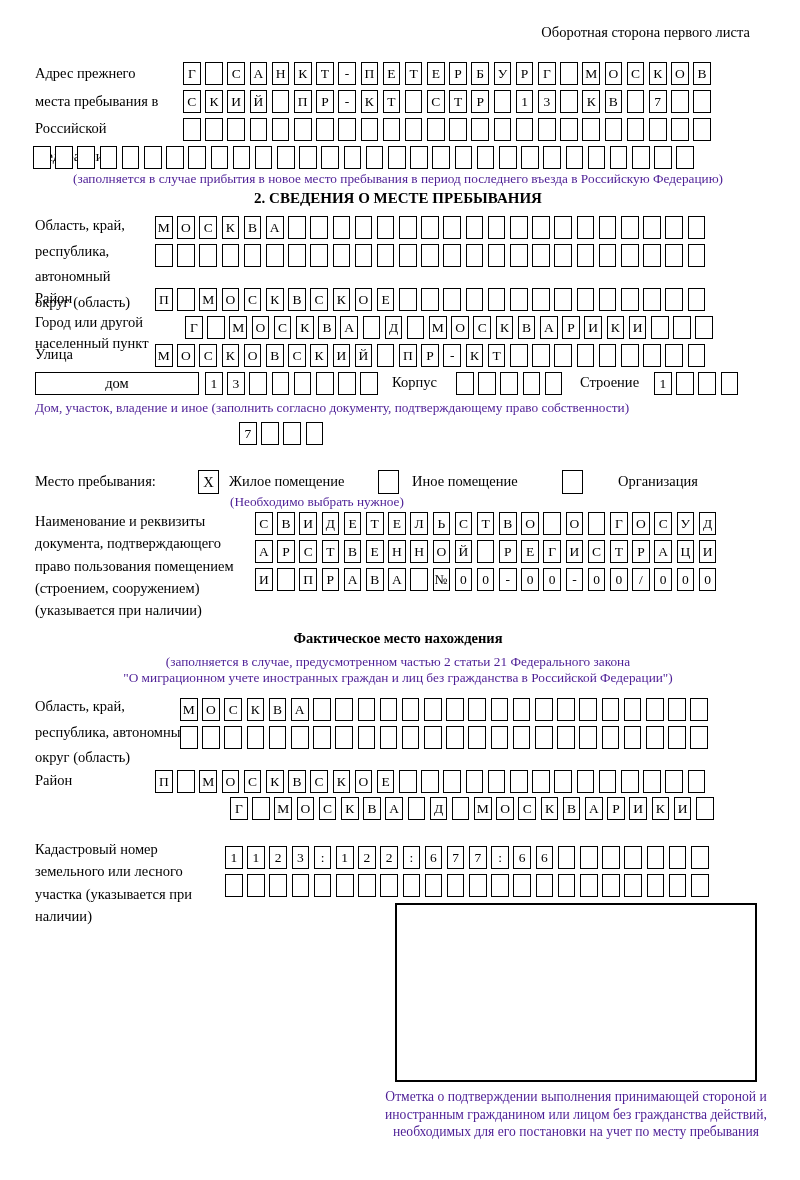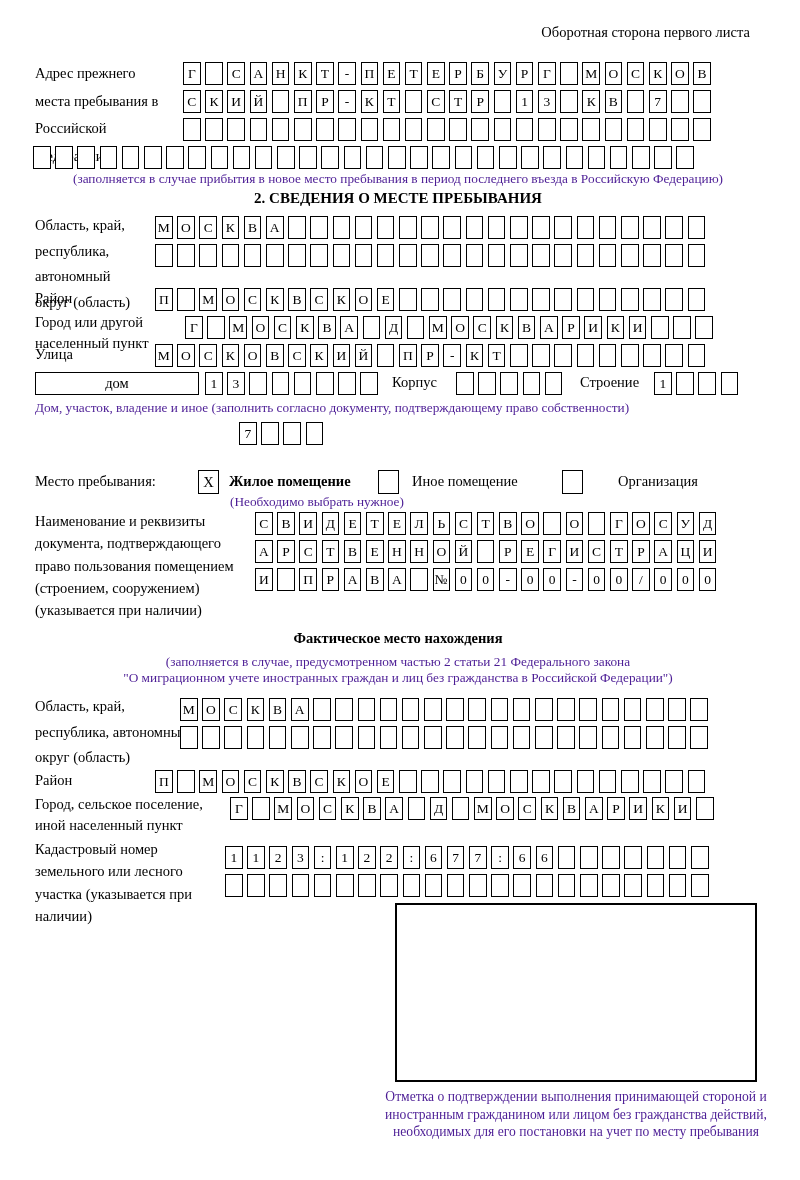--- a/index.html
+++ b/index.html
@@ -313,21 +313,21 @@
 
   <div class="cellrow" style="left:239px;top:422px;">
       <span class="cell">7</span>
       <span class="cell"></span>
       <span class="cell"></span>
       <span class="cell"></span>
     </div>
 
   <div class="label" style="left:35px;top:471px;">Место пребывания:</div>
   <div class="checkbox" style="left:198px;top:470px;">X</div>
-  <div class="label" style="left:229px;top:471px;font-weight:bold;">Жилое помещение</div>
+  <div class="label" style="left:229px;top:471px;">Жилое помещение</div>
   <div class="checkbox" style="left:378px;top:470px;"></div>
   <div class="label" style="left:412px;top:471px;">Иное помещение</div>
   <div class="checkbox" style="left:562px;top:470px;"></div>
   <div class="label" style="left:618px;top:471px;">Организация</div>
   <div class="caption" style="left:230px;top:494px;width:400px;">(Необходимо выбрать нужное)</div>
 
   <div class="label" style="left:35px;top:510px;width:222px;line-height:22.3px;">Наименование и реквизиты документа, подтверждающего право пользования помещением (строением, сооружением) (указывается при наличии)</div>
   <div class="cellrow" style="left:255px;top:512px;">
       <span class="cell">С</span>
       <span class="cell">В</span>
@@ -478,21 +478,20 @@
       <span class="cell"></span>
       <span class="cell"></span>
       <span class="cell"></span>
       <span class="cell"></span>
       <span class="cell"></span>
       <span class="cell"></span>
       <span class="cell"></span>
       <span class="cell"></span>
     </div>
 
-  <div class="label" style="left:35px;top:794px;width:200px;">Город, сельское поселение, иной населенный пункт</div>
   <div class="cellrow" style="left:230px;top:797px;">
       <span class="cell">Г</span>
       <span class="cell"></span>
       <span class="cell">М</span>
       <span class="cell">О</span>
       <span class="cell">С</span>
       <span class="cell">К</span>
       <span class="cell">В</span>
       <span class="cell">А</span>
       <span class="cell"></span>

